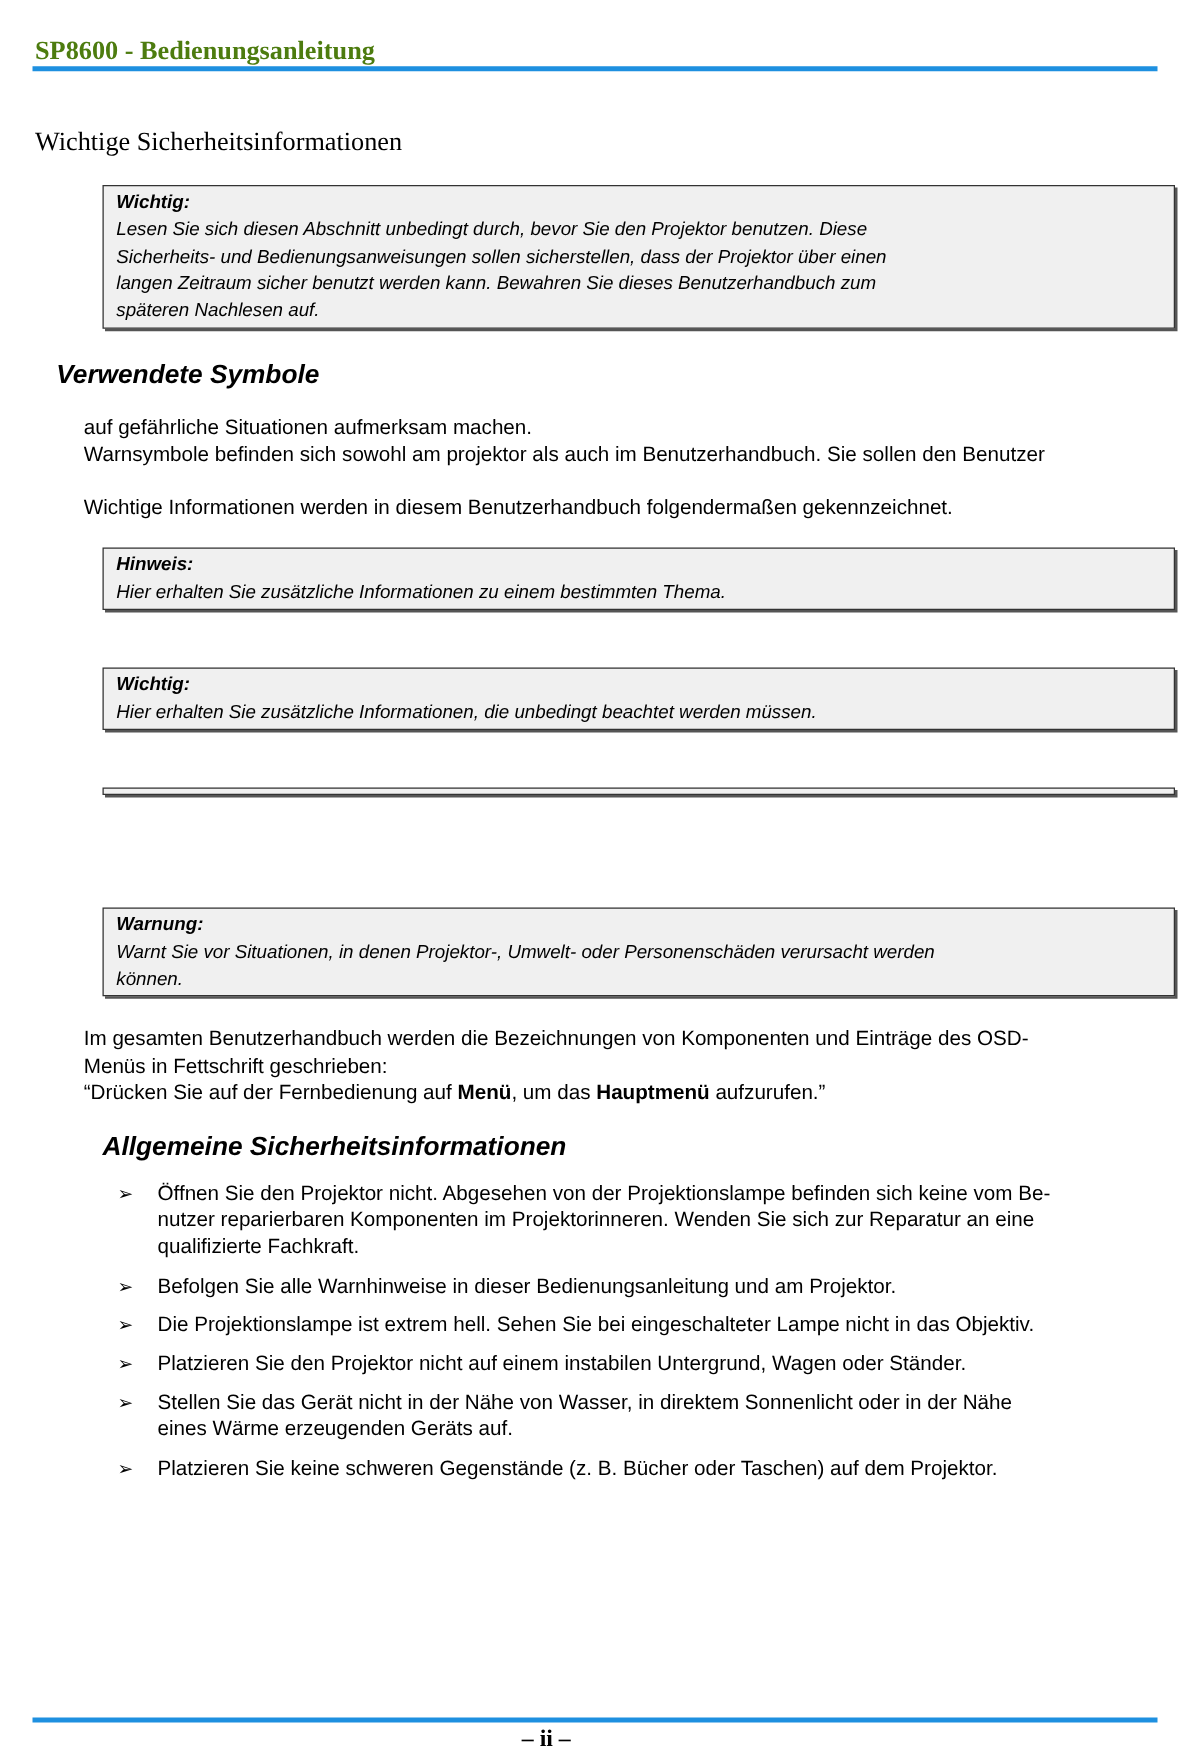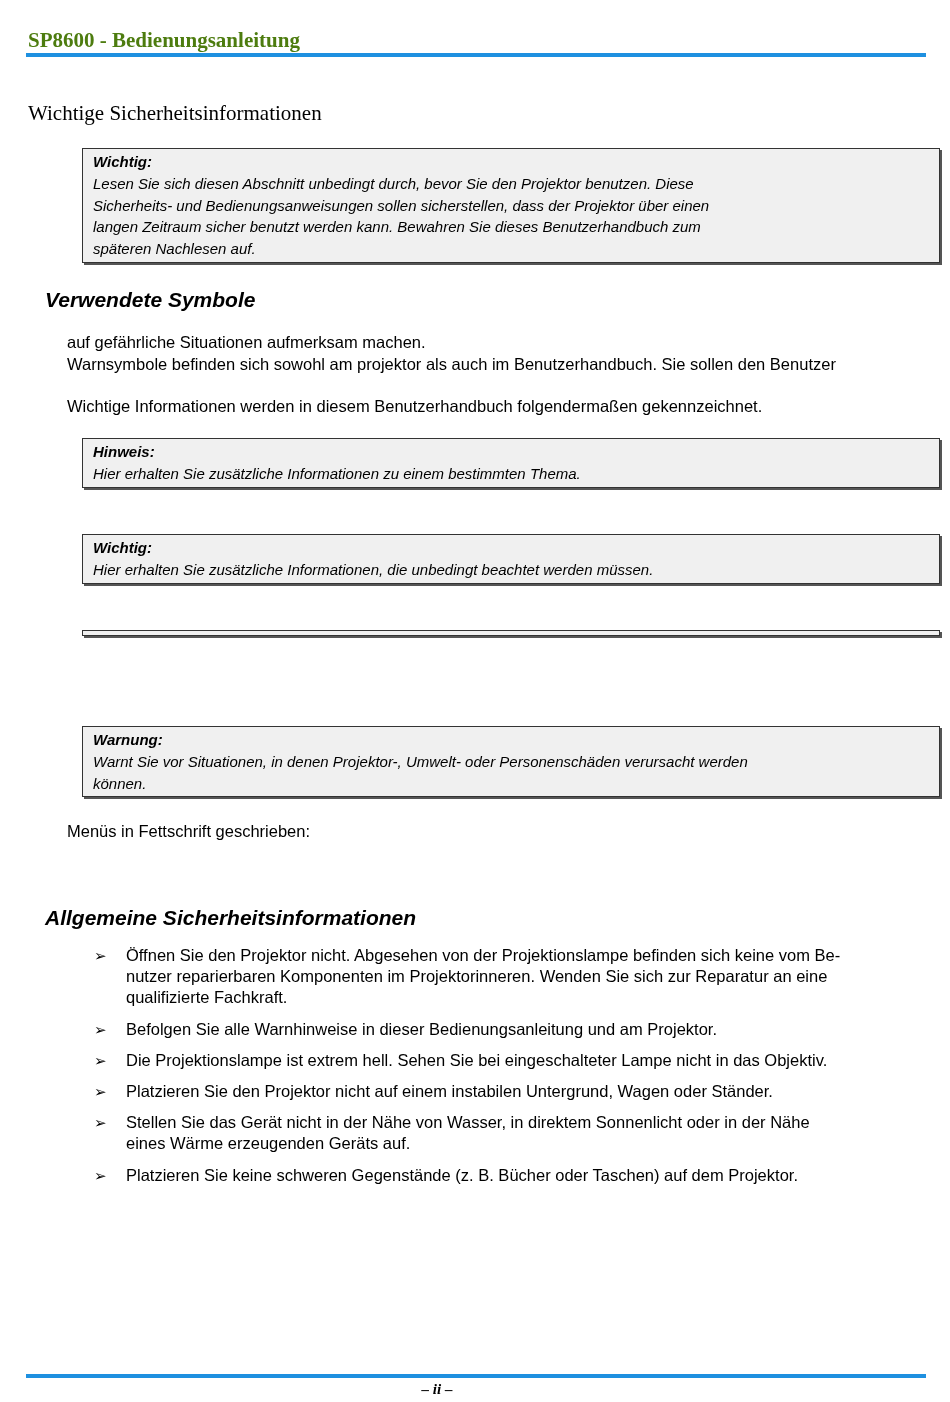--- a/index.html
+++ b/index.html
@@ -14,21 +14,21 @@
          border:1px solid #333; box-shadow:2px 2px 0 #555; padding:2px 10px 2px 10px; box-sizing:border-box;
          font-style:italic; font-size:15px; line-height:21.8px;margin-left:28px; }
   .box .lbl { font-weight:bold; }
   .h2 { position:absolute; left:45px; font-weight:bold; font-style:italic; font-size:21px; }
   .para { position:absolute; left:67px; width:870px; font-size:16.5px; line-height:21.5px; }
   .bullets { position:absolute; left:94px; top:945px; width:820px; margin:0; padding:0; list-style:none; }
   .bullets li { position:relative; padding-left:32px; font-size:16.5px; line-height:21.2px; margin-bottom:10px; }
   .bullets .arrow { position:absolute; left:0; top:0; font-size:15px; }
   .ftr-rule { position:absolute; left:26px; top:1374px; width:900px; height:4px; background:#1e90e0; }
   .ftr-page { position:absolute; left:0; width:874px; top:1381px; text-align:center;
-              font-family:"Liberation Serif", serif; font-style:italic; font-weight:bold; font-size:15px; }
+              font-family:"Liberation Serif", serif; font-weight:bold; font-size:19px; }
 </style>
 </head>
 <body>
 
 <div class="hdr-title">SP8600 - Bedienungsanleitung</div>
 <div class="hdr-rule"></div>
 
 <div class="page-title">Wichtige Sicherheitsinformationen</div>
 
 <div class="box" style="top:148px;">
@@ -60,24 +60,26 @@
 <div class="box" style="top:630px;">
 </div>
 
 <div class="box" style="top:726px;">
   <div class="lbl">Warnung:</div>
   <div>Warnt Sie vor Situationen, in denen Projektor-, Umwelt- oder Personenschäden verursacht werden</div>
   <div>können.</div>
 </div>
 
 <div class="para" style="top:821px;">
+  <div>Im gesamten Benutzerhandbuch werden die Bezeichnungen von Komponenten und Einträge des OSD-</div>
   <div>Menüs in Fettschrift geschrieben:</div>
+  <div><span>“Drücken Sie auf der Fernbedienung auf </span><b>Menü</b><span>, um das </span><b>Hauptmenü</b><span> aufzurufen.”</span></div>
 </div>
 
-<div class="h2" style="top:906px;">Allgemeine Sicherheitsinformationen</div>
+<div class="h2" style="top:906px;margin-left:37px;">Allgemeine Sicherheitsinformationen</div>
 
 <ul class="bullets">
   <li>
       <span class="arrow">➢</span>
     <div>Öffnen Sie den Projektor nicht. Abgesehen von der Projektionslampe befinden sich keine vom Be-</div>
     <div>nutzer reparierbaren Komponenten im Projektorinneren. Wenden Sie sich zur Reparatur an eine</div>
     <div>qualifizierte Fachkraft.</div>
     </li>
   <li>
       <span class="arrow">➢</span>

